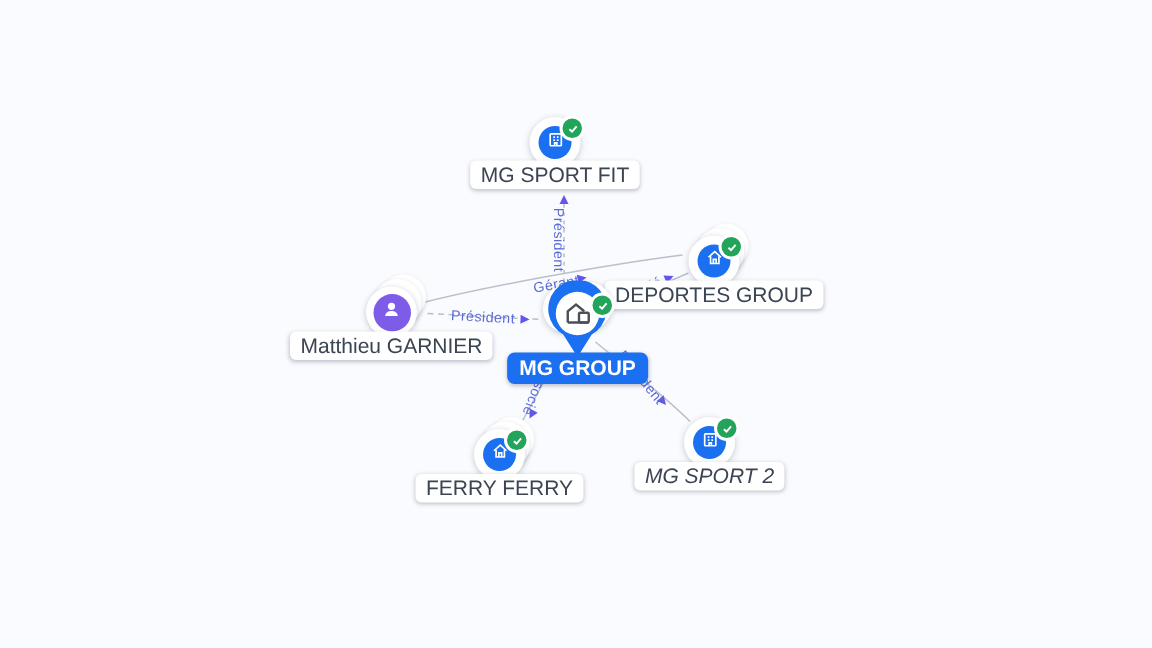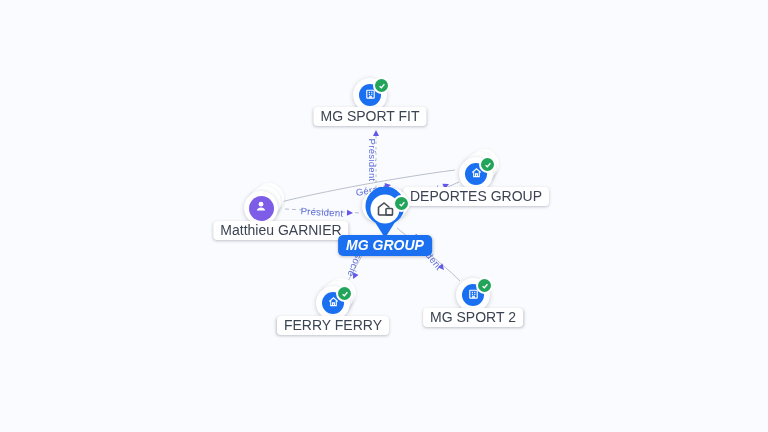--- a/index.html
+++ b/index.html
@@ -32,21 +32,21 @@
     position:absolute;width:13px;height:13px;border-radius:50%;
     background:#23a45b;border:2px solid #fff;left:3px;top:-18px;
     display:flex;align-items:center;justify-content:center;
   }
   .pill{
     position:absolute;transform:translateX(-50%);white-space:nowrap;
     background:#fff;color:#3b4453;font-size:14px;line-height:12px;
     padding:3px 7px 4px;border-radius:4px;
     box-shadow:0 1px 3px rgba(50,60,85,.3);
   }
-  .pill.focus{background:#1a70f0;color:#fff;border-radius:5px;font-weight:bold;padding:4px 8px 5px;font-style:italic;}
+  .pill.focus{background:#1a70f0;color:#fff;border-radius:5px;font-weight:bold;padding:4px 8px 5px;}
   .pin{position:absolute;left:-24px;top:-24px;}
 </style>
 </head>
 <body>
 
 <div class="canvas">
 
   <svg class="edges" width="768" height="432" viewBox="0 0 768 432">
 
     <path d="M376,136 L376,191" stroke="#b6bdca" stroke-width="1" stroke-dasharray="2.5 3" fill="none"></path>
@@ -122,21 +122,21 @@
     <div class="circ stack1"></div>
     <div class="circ main"></div>
     <div class="disc purple">
       <span>
         <svg width="14" height="14" viewBox="0 0 14 14" fill="#fff">
           <circle cx="7" cy="5.2" r="2.4"></circle>
             <path d="M2.8 11.6 C3.2 9.2 5 8.4 7 8.4 C9 8.4 10.8 9.2 11.2 11.6 Z"></path>
         </svg>
       </span>
     </div>
-    <div class="pill" style="top:13px;margin-left:20px;">Matthieu GARNIER</div>
+    <div class="pill" style="top:13px;">Matthieu GARNIER</div>
   </div>
 
   <div class="node" style="left:385px;top:211px;">
     <div class="circ" style="width:32px;height:32px;left:-23px;top:-21px;"></div>
     <div class="circ" style="width:32px;height:32px;left:-9px;top:-23px;"></div>
     <span class="pin">
       <svg width="48" height="54" viewBox="0 0 48 54">
         <path d="M24 51 L14.5 36 A19.5 19.5 0 1 1 33.5 36 Z" fill="#1a70f0"></path>
         <circle cx="24" cy="22" r="14.5" fill="#fff"></circle>
         <g stroke="#4a4f58" stroke-width="1.6" fill="none">
@@ -183,16 +183,16 @@
           <rect x="3" y="3.5" width="8" height="8.5" rx="0.5"></rect>
           <path d="M5.2 5.8 h1.2 M7.8 5.8 h1.2 M5.2 8 h1.2 M7.8 8 h1.2 M6.2 12 v-2 h1.6 v2"></path>
         </svg>
       </span>
     </div>
     <div class="badge">
       <svg width="8" height="8" viewBox="0 0 10 10">
           <polyline points="2,5.2 4.2,7.2 8,2.8" fill="none" stroke="#fff" stroke-width="1.6"></polyline>
         </svg>
     </div>
-    <div class="pill" style="top:13px;">MG SPORT 2</div>
+    <div class="pill" style="top:13px;font-style:italic;">MG SPORT 2</div>
   </div>
 
 </div>
 
 </body></html>

